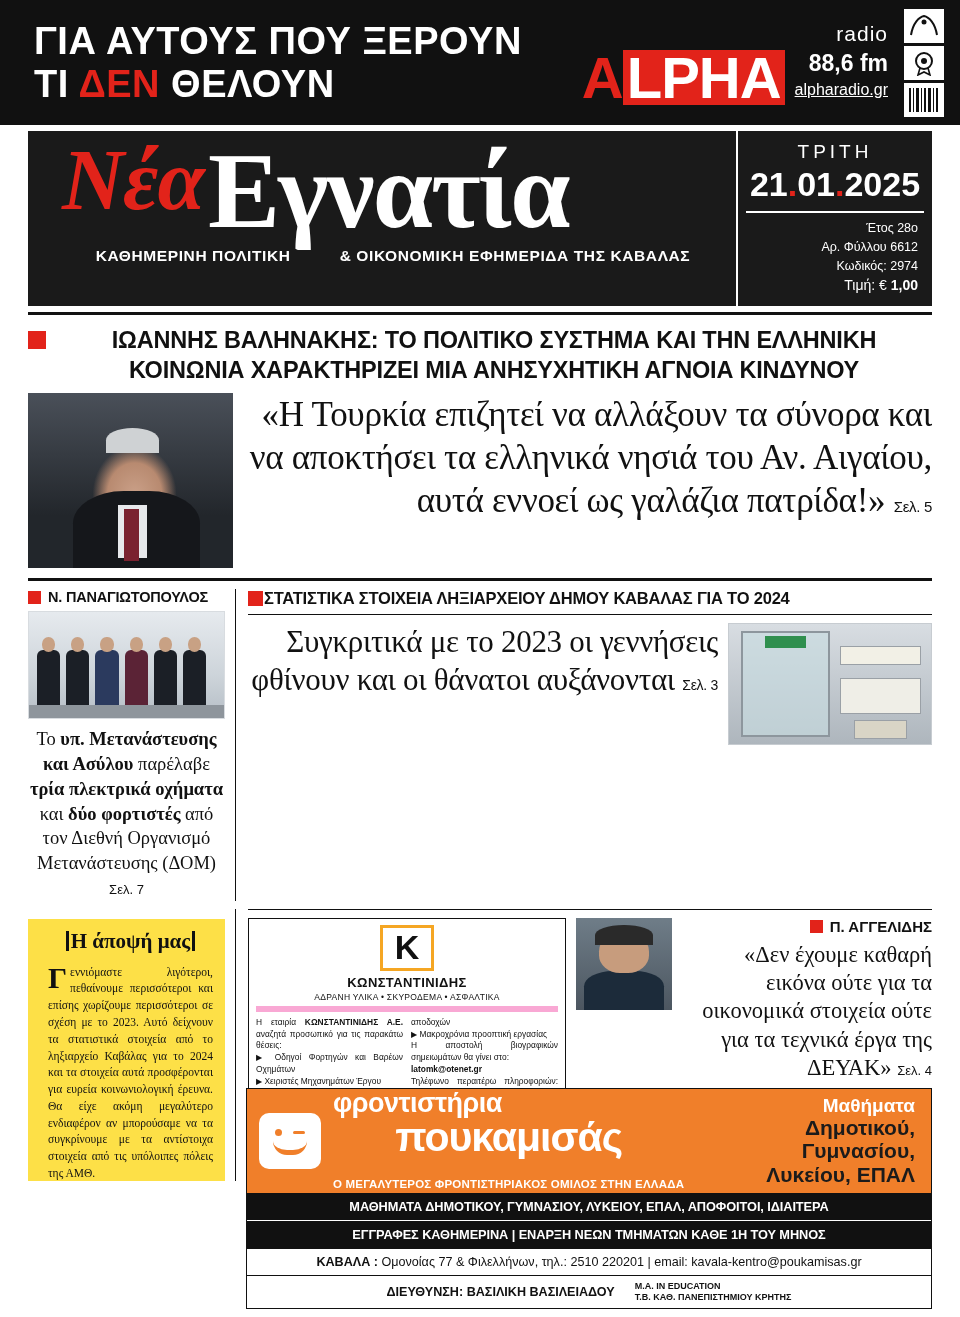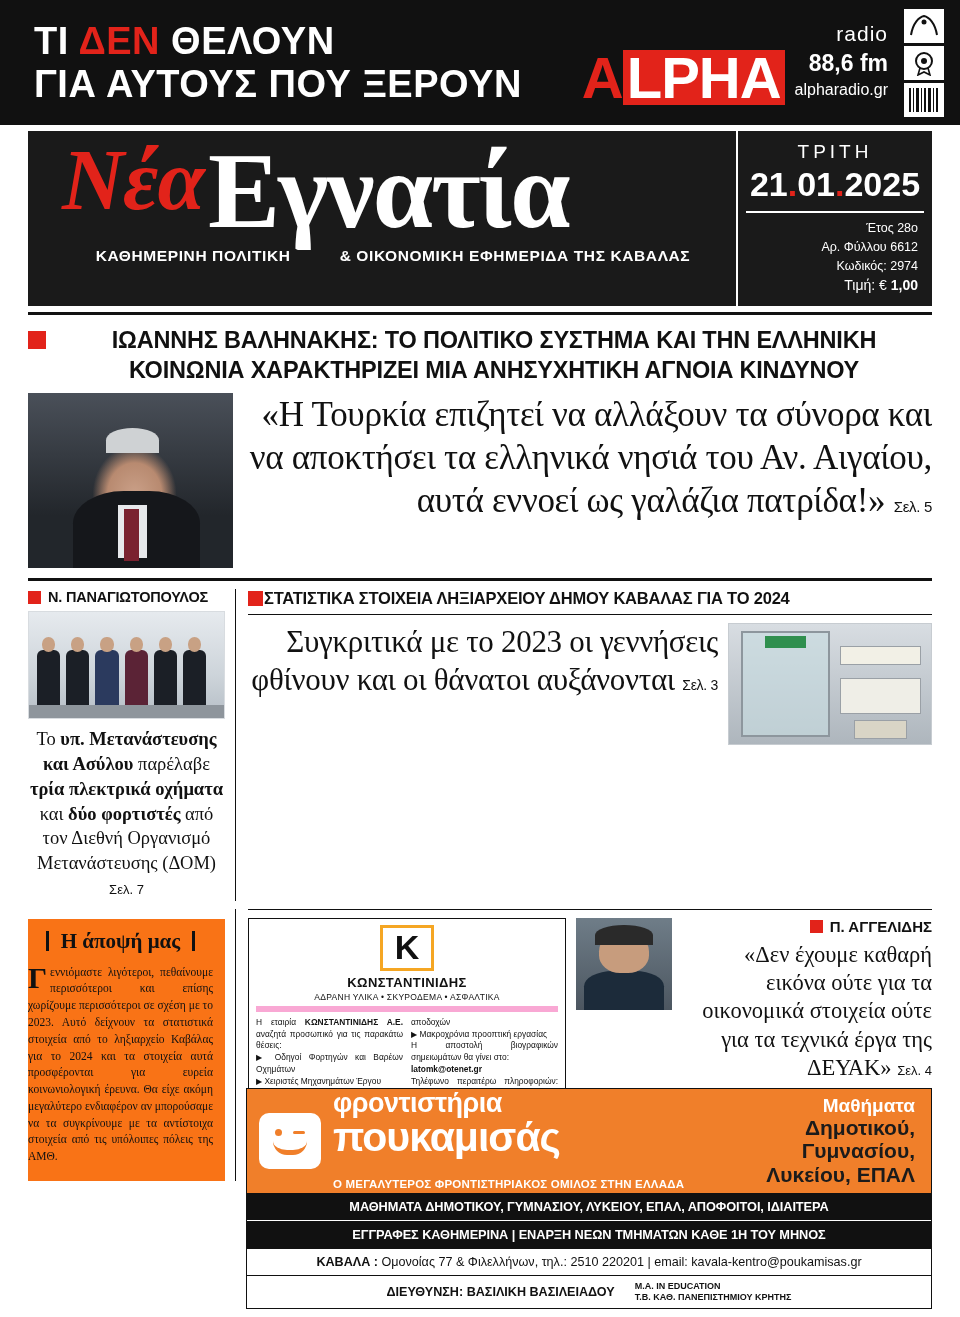--- a/index.html
+++ b/index.html
@@ -64,21 +64,21 @@
   .alpha-sub {
     display:flex;
     flex-direction: column;
     align-items: flex-end;
     font-size: 15px;
     line-height: 1.35;
     padding-bottom: 4px;
   }
   .alpha-sub .radio { font-size: 21px; letter-spacing: 1px;}
   .alpha-sub .fm { font-size: 23px; font-weight: bold; }
-  .alpha-sub .site { font-size: 16px; }
+  .alpha-sub .site { font-size: 16px; text-decoration: underline; }
   .elta-box {
     width: 44px; height: 108px;
     display:flex; flex-direction:column; gap:3px; align-items:center; justify-content:flex-start;
   }
   .elta-cell {
     background:#fff; color:#111; width: 40px; height: 34px;
     display:flex;align-items:center;justify-content:center;
     font-size:8px; text-align:center; line-height:1.05; overflow:hidden;
   }
   .elta-cell svg { display:block; }
@@ -261,22 +261,22 @@
   
   .lower {
     margin: 8px 28px 0 28px;
     display: flex;
     gap: 0;
   }
   .lower-left { width: 208px; flex:0 0 auto; padding-right:10px; border-right:1px solid #111; }
 
   .opinion-box {
     margin-top: 10px;
-    background: #f97316;
-    padding: 10px 12px 12px 0;
+    background: #fde047;
+    padding: 10px 12px 12px 20px;
     position: relative;
     height: 262px;
   }
   .opinion-title {
     font-family: "Liberation Serif", serif;
     font-size: 21px; font-weight: bold; text-align:center;
     padding-bottom: 6px;
     position: relative;
   }
   .opinion-title::before, .opinion-title::after {
@@ -344,21 +344,21 @@
   .ad-smile {
     width: 62px; height: 56px; background:#fff; border-radius: 10px; position: relative; flex: 0 0 auto;
     margin-right: 12px;
   }
   .ad-smile .eye { position:absolute; width: 7px; height: 7px; background:#f07f2a; border-radius:50%; top: 16px; }
   .ad-smile .eye.l { left: 16px; }
   .ad-smile .eye.r { right: 16px; height: 3px; width: 12px; border-radius:2px; top: 18px;}
   .ad-smile .mouth { position:absolute; left: 14px; right: 14px; top: 28px; height: 14px; border-bottom: 5px solid #f07f2a; border-radius: 0 0 30px 30px; }
   .ad-words { color:#fff; line-height: 1.0; }
   .ad-w1 { font-size: 27px; font-weight: bold; letter-spacing: -0.5px;}
-  .ad-w2 { font-size: 41px; font-weight: bold; letter-spacing: -1px; }
+  .ad-w2 { font-size: 41px; font-weight: bold; letter-spacing: -1px; text-align: center; }
   .ad-w3 { font-size: 11.5px; font-weight: bold; margin-top: 21px; letter-spacing: 0.2px;}
   .ad-right-words {
     margin-left: auto; text-align: right; color: #fff; line-height: 1.12; padding-right: 4px;
   }
   .ad-r1 { font-size: 19px; font-weight: bold; }
   .ad-r2 { font-size: 21px; font-weight: bold; color:#1b1b1b; }
   .ad-black-1, .ad-black-2 {
     background:#111; color:#fff; text-align:center; font-weight:bold; font-size: 12.8px;
     padding: 6px 4px; letter-spacing: -0.1px;
   }
@@ -375,24 +375,24 @@
   .ad-dir { font-size: 12.6px; font-weight: bold; }
   .ad-ma { font-size: 9px; font-weight: bold; line-height:1.25; text-align:left;}
 </style>
 </head>
 <body>
 
 <div class="page">
 
   <div class="top-banner">
     <div class="banner-slogan">
+      <div>ΓΙΑ ΑΥΤΟΥΣ ΠΟΥ ΞΕΡΟΥΝ</div>
       <div>
         <span>ΤΙ </span><span class="red">ΔΕΝ</span><span> ΘΕΛΟΥΝ</span>
       </div>
-      <div>ΓΙΑ ΑΥΤΟΥΣ ΠΟΥ ΞΕΡΟΥΝ</div>
     </div>
     <div class="banner-right">
       <div class="alpha-logo">
         <div class="alpha-word"><span class="a1">Α</span><span class="boxA">LPHA</span></div>
         <div class="alpha-sub">
           <div class="radio">radio</div>
           <div class="fm">88,6 fm</div>
           <div class="site">alpharadio.gr</div>
         </div>
       </div>

